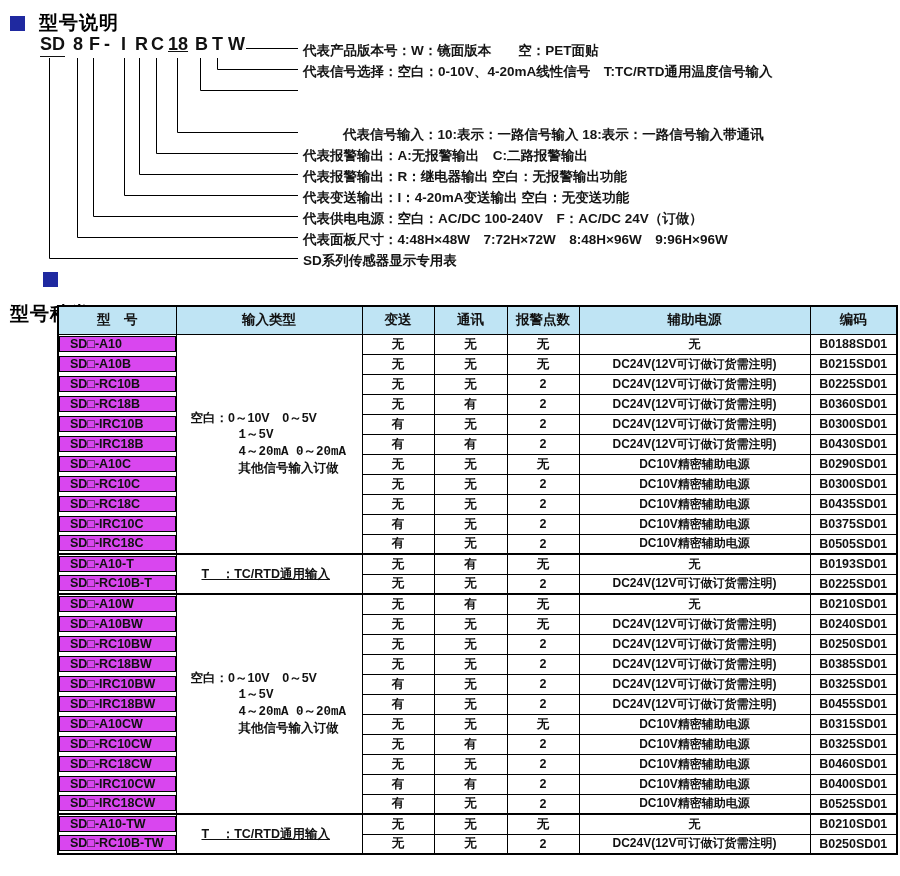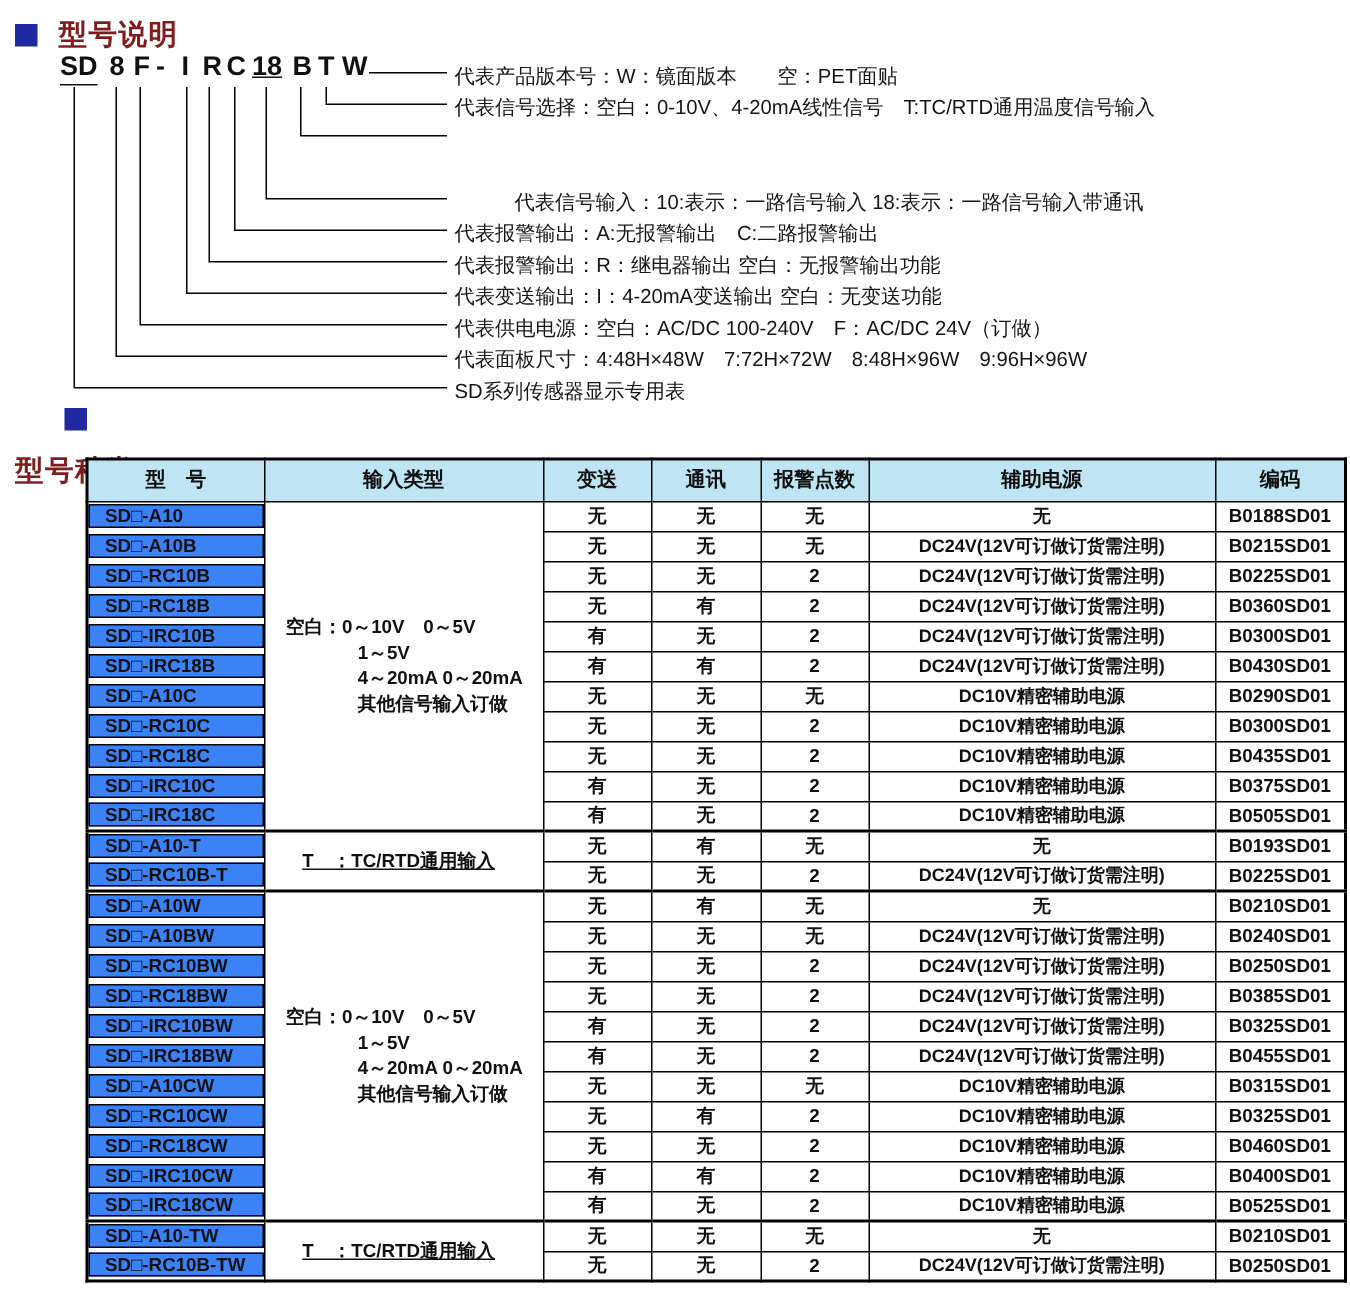--- a/index.html
+++ b/index.html
@@ -3,42 +3,42 @@
 <meta charset="utf-8">
 <style>
   * { margin:0; padding:0; box-sizing:border-box; }
   html,body { background:#ffffff; }
   body { font-family:"Liberation Sans","DejaVu Sans",sans-serif; }
   .page { position:relative; width:900px; height:876px; background:#fff; overflow:hidden; color:#1a1a1a; }
 
   
   .section-head { position:absolute; left:10px; display:flex; align-items:center; gap:14px; }
   .bullet { width:15px; height:15px; background:#1f29a0; }
-  .section-title { font-size:19px; font-weight:bold; color:#7f1d1d; letter-spacing:1px; }
+  .section-title { font-size:19px; font-weight:bold; color:#000000; letter-spacing:1px; }
 
   
   .diagram { position:absolute; left:0; top:30px; width:720px; height:246px; }
   .code-seg { position:absolute; top:4px; font-size:18px; font-weight:bold; color:#111; white-space:pre; }
   .code-seg.u { border-bottom:1px solid #111; padding-bottom:1px; }
-  .desc { position:absolute; left:303px; font-size:13.5px; font-weight:400; color:#151515; white-space:nowrap; line-height:21px; }
+  .desc { position:absolute; left:303px; font-size:13.5px; font-weight:700; color:#151515; white-space:nowrap; line-height:21px; }
   .desc .l2 { padding-left:107px; }
   .connectors { position:absolute; left:0; top:0; }
 
   
   .tbl-wrap { position:absolute; left:57px; top:305px; }
   table { border-collapse:collapse; table-layout:fixed; width:839px; font-size:12.5px; font-weight:600; color:#111; }
   table, th, td { border:1px solid #000; }
   table { border-width:2px; }
   th { background:#bfe4f4; height:28px; font-size:13.5px; font-weight:bold; text-align:center; }
   td { height:20px; text-align:center; padding:0; background:#fff; }
   td.model-td { border-top:none; border-bottom:none; border-left:none; padding:0; }
-  .mbox { height:16px; margin:1px 0 2px 0; background:#3b82f6; border:1px solid #000; text-align:left; padding-left:10px; line-height:14px; font-size:12.5px; }
+  .mbox { height:16px; margin:1px 0 2px 0; background:#d946ef; border:1px solid #000; text-align:left; padding-left:10px; line-height:14px; font-size:12.5px; }
   td.group-td { text-align:left; vertical-align:middle; font-size:12.5px; line-height:17px; }
   td.group-td .gline { padding-left:14px; }
-  td.group-td .gline.ind { padding-left:62px; }
+  td.group-td .gline.ind { padding-left:62px;font-family:Liberation Mono, monospace; }
   td.group-td.noind .gline { padding-left:25px;text-decoration:underline; }
   td.aux { font-size:12px; }
   tr.group-start td { border-top:2px solid #000; }
 </style>
 </head>
 <body>
 
 <div class="page">
 
   <div class="section-head" style="top:10px;">

